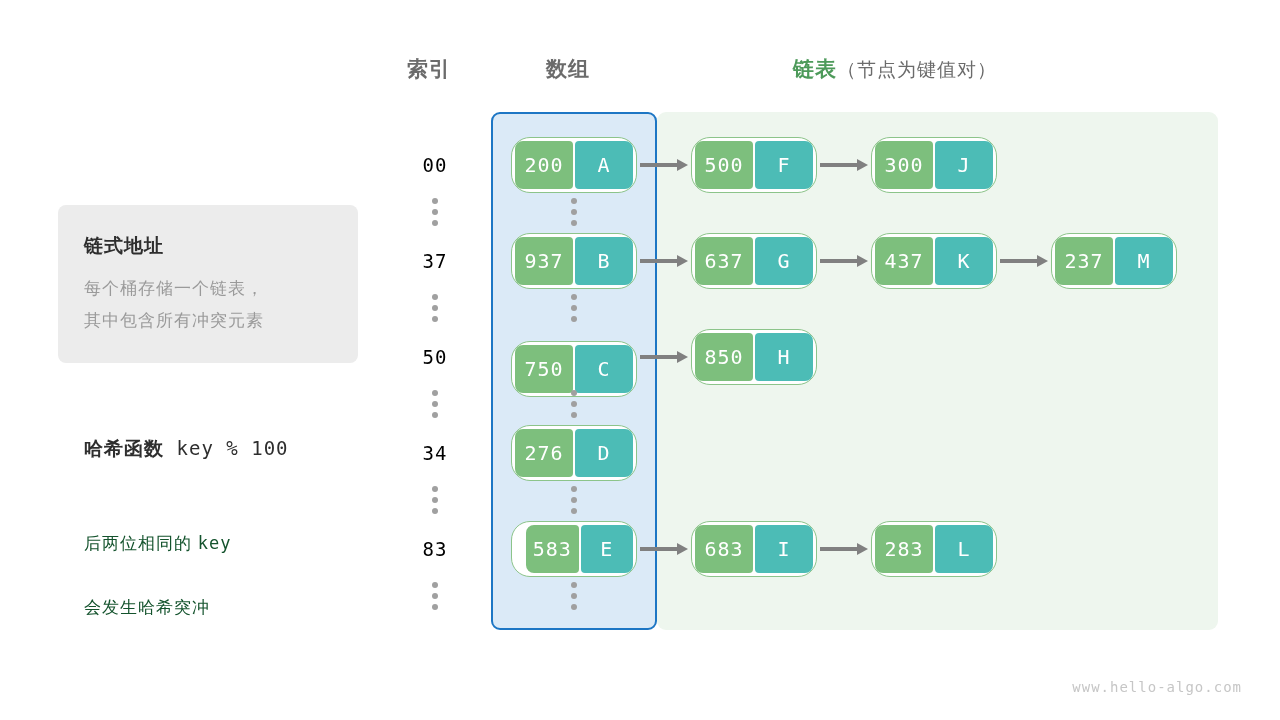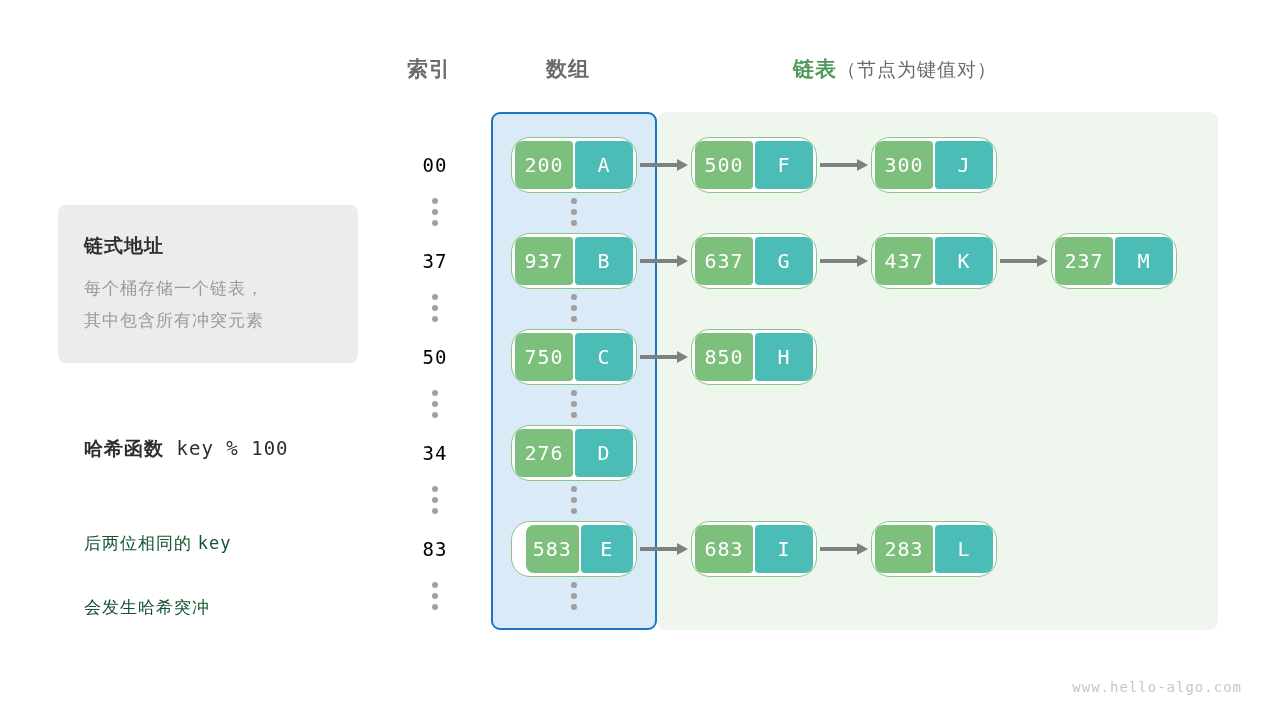--- a/index.html
+++ b/index.html
@@ -253,21 +253,21 @@
     </div>
     <div class="arrow" style="left: 1000px; top: 255px; width: 48px;">
       <span class="shaft" style="width:38px"></span>
       <span class="head" style="left:37px"></span>
     </div>
     <div class="node" style="left: 1051px; top: 233px;">
       <div class="key">237</div>
       <div class="val">M</div>
     </div>
     <div class="index-label" style="top: 346px;">50</div>
-    <div class="node" style="left: 511px; top: 329px;">
+    <div class="node" style="left: 511px; top: 341px;">
       <div class="key">750</div>
       <div class="val">C</div>
     </div>
     <div class="arrow" style="left: 640px; top: 351px; width: 48px;">
       <span class="shaft" style="width:38px"></span>
       <span class="head" style="left:37px"></span>
     </div>
     <div class="node" style="left: 691px; top: 329px;">
       <div class="key">850</div>
       <div class="val">H</div>

